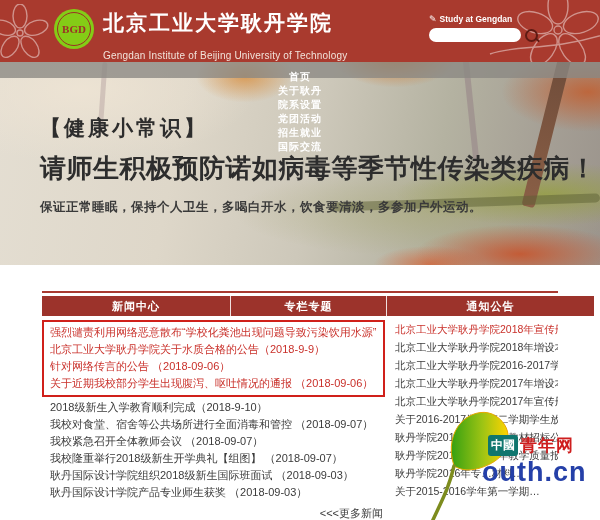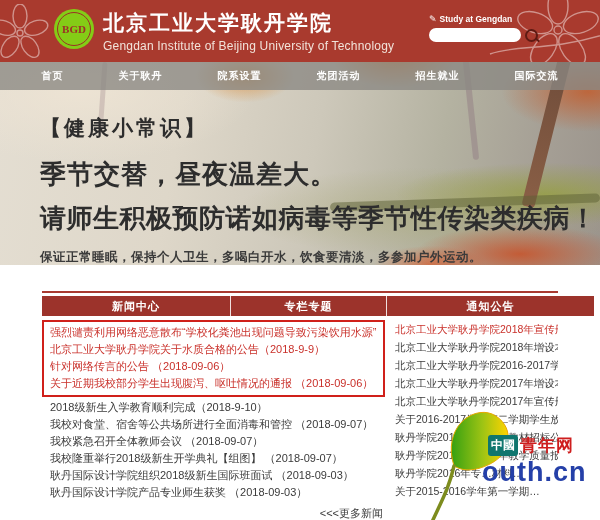--- a/index.html
+++ b/index.html
@@ -12,21 +12,21 @@
   .blossom.left{left:-10px;top:4px;}
   .blossom.right{right:-8px;top:-6px;}
   .brand{position:absolute;left:54px;top:9px;display:flex;align-items:flex-start;gap:9px;cursor:pointer;}
   .logo{width:40px;height:40px;background:#84cc16;border-radius:50%;position:relative;
         display:flex;align-items:center;justify-content:center;
         color:#9c3027;font-family:"Liberation Serif","DejaVu Serif",serif;font-weight:bold;font-size:11px;}
   .logo::after{content:"";position:absolute;inset:3px;border:1px solid #9c3027;border-radius:50%;}
   .brand-txt{display:flex;flex-direction:column;}
   .brand-cn{color:#fff;font-size:21px;font-weight:bold;letter-spacing:2px;
             font-family:"DejaVu Serif","Liberation Serif",serif;}
-  .brand-en{color:#f2e3da;font-size:12px;margin-top:2px;letter-spacing:.2px;}
+  .brand-en{color:#f2e3da;font-size:10px;margin-top:13px;letter-spacing:.2px;}
   .searchbox{position:absolute;right:62px;top:14px;}
   .study{display:flex;align-items:center;gap:3px;color:#fff;font-size:8.5px;font-weight:bold;cursor:pointer;}
   .pencil{font-size:9px;transform:rotate(0deg);}
   .search-row{display:flex;align-items:center;gap:4px;margin-top:4px;}
   .search-input{width:78px;height:14px;border:none;border-radius:8px;background:#fff;
                 padding:0 7px;font-size:9px;outline:none;color:#444;}
   .mag{position:relative;width:9px;height:9px;border:2px solid #5e1a13;border-radius:50%;cursor:pointer;}
   .mag::after{content:"";position:absolute;left:8px;top:8px;width:5px;height:2px;background:#5e1a13;
               transform:rotate(45deg);border-radius:1px;}
 
@@ -42,22 +42,22 @@
       radial-gradient(260px 60px at 430px 150px, rgba(168,168,118,.6) 0%, rgba(168,168,118,0) 75%),
       radial-gradient(220px 90px at 80px 28px, rgba(238,228,212,.9) 0%, rgba(238,228,212,0) 80%),
       linear-gradient(100deg,#e4ded2 0%,#ded7c9 30%,#cdc8ba 52%,#b4b2a1 72%,#a59f95 88%,#9b948c 100%);}
   .trunk{position:absolute;border-radius:4px;}
   .t1{left:540px;top:-8px;width:13px;height:155px;background:linear-gradient(#6f4c3a,#8a5f46);transform:rotate(14deg);}
   .t2{left:468px;top:-2px;width:6px;height:100px;background:#9b8b8b;transform:rotate(-6deg);opacity:.7;}
   .t3{left:100px;top:0;width:5px;height:72px;background:#bcaaa6;transform:rotate(4deg);opacity:.55;}
   .bank{position:absolute;left:330px;top:136px;width:270px;height:9px;background:rgba(92,96,52,.5);
         transform:rotate(-2deg);border-radius:5px;}
 
-  .mainnav{position:absolute;top:0;left:0;width:600px;height:28px;background:rgba(138,136,131,.78);
-           display:flex;justify-content:space-around;align-items:center;box-sizing:border-box;padding:8px 14px;}
+  .mainnav{position:absolute;top:0;left:0;width:600px;height:16px;background:rgba(138,136,131,.78);
+           display:flex;justify-content:space-around;align-items:center;box-sizing:border-box;padding:8px 14px;flex-direction:column;}
   .nav-item{color:#fff;font-size:10px;font-weight:bold;cursor:pointer;letter-spacing:1px;}
 
   .hero-text{position:absolute;left:40px;top:52px;color:#2d2d2d;}
   .h-tag{font-size:21px;font-weight:bold;letter-spacing:3px;}
   .h-line1{font-size:26px;font-weight:bold;margin-top:15px;letter-spacing:1px;}
   .h-line2{font-size:26px;font-weight:bold;margin-top:9px;letter-spacing:.5px;}
   .h-line3{font-size:12.5px;font-weight:bold;margin-top:13px;color:#3a3a3a;letter-spacing:.5px;}
 
   
   .content{position:absolute;top:265px;left:0;width:600px;height:255px;background:#fff;}
@@ -155,21 +155,20 @@
       <span class="nav-item">首页</span>
       <span class="nav-item">关于耿丹</span>
       <span class="nav-item">院系设置</span>
       <span class="nav-item">党团活动</span>
       <span class="nav-item">招生就业</span>
       <span class="nav-item">国际交流</span>
     </nav>
 
     <div class="hero-text">
       <div class="h-tag">【健康小常识】</div>
-      <div class="h-line1">季节交替，昼夜温差大。</div>
       <div class="h-line2">请师生积极预防诺如病毒等季节性传染类疾病！</div>
       <div class="h-line3">保证正常睡眠，保持个人卫生，多喝白开水，饮食要清淡，多参加户外运动。</div>
     </div>
   </div>
 
   <div class="content">
     <div class="top-rule"></div>
 
     <div class="band">
       <div class="band-cell c1">新闻中心</div>

